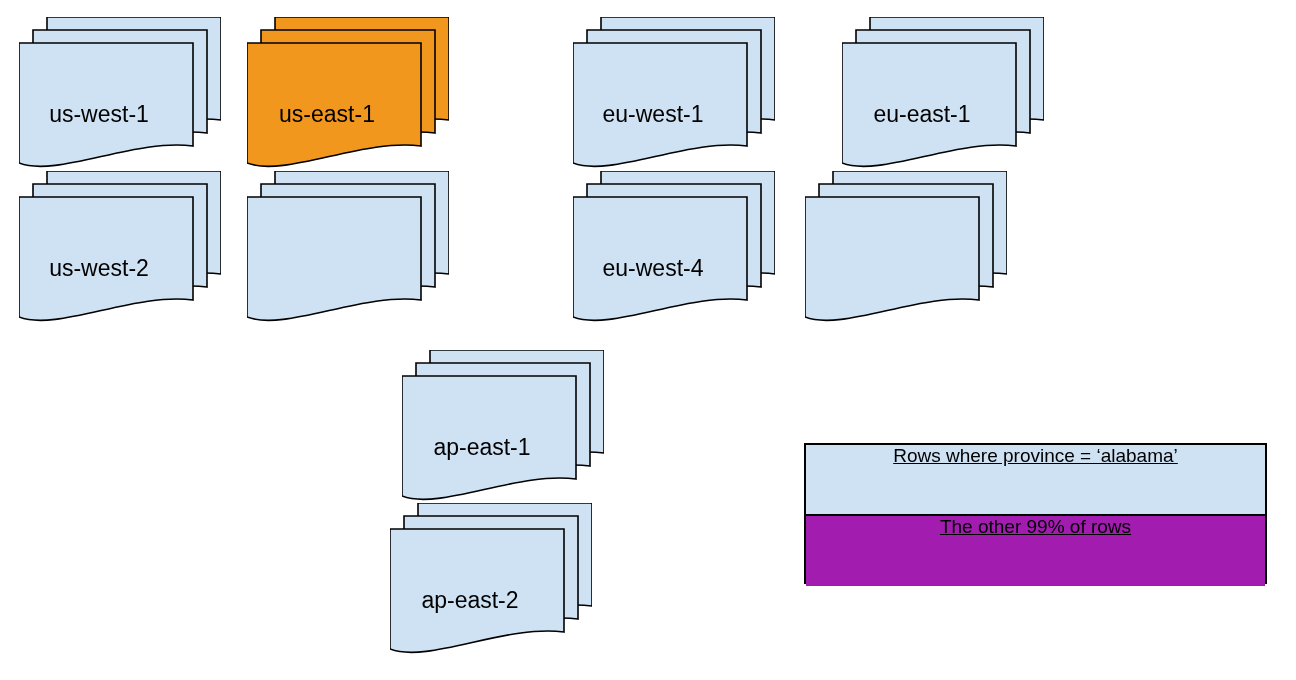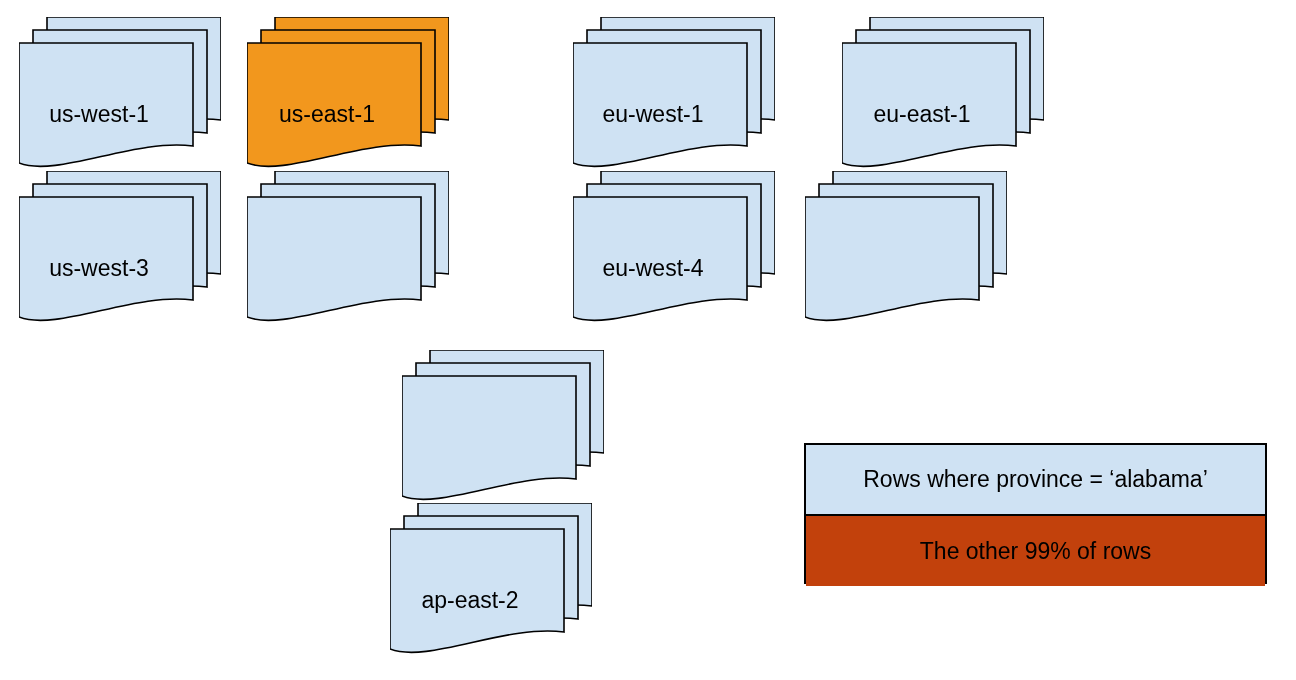--- a/index.html
+++ b/index.html
@@ -36,25 +36,25 @@
   .legend {
     position: absolute;
     box-sizing: border-box;
     border: 2px solid #000000;
     display: flex;
     flex-direction: column;
   }
   .legend-row {
     box-sizing: border-box;
     display: flex;
-    align-items: center;
     justify-content: center;
-    font-size: 23px;
+    font-size: 19px;
     color: #000000;
     flex: 0 0 auto;
+    text-decoration: underline;
   }
   .legend-row + .legend-row { border-top: 2px solid #000000; }
 </style>
 </head>
 <body>
 
 <div class="canvas">
   <div id="stacks">
       <div class="stack" style="left: 19px; top: 17px; z-index: 10;">
         <svg width="202" height="155" viewBox="0 0 202 155">
@@ -87,21 +87,21 @@
           <path d="M0 0 H174 V103 C116 95 38 135 0 120 Z" transform="translate(0,26)" fill="#cfe2f3" stroke="#000000" stroke-width="1.6"></path>
         </svg>
         <div class="label">eu-east-1</div>
       </div>
       <div class="stack" style="left: 19px; top: 171px; z-index: 6;">
         <svg width="202" height="155" viewBox="0 0 202 155">
           <path d="M0 0 H174 V103 C116 95 38 135 0 120 Z" transform="translate(28,0)" fill="#cfe2f3" stroke="#000000" stroke-width="1.6"></path>
           <path d="M0 0 H174 V103 C116 95 38 135 0 120 Z" transform="translate(14,13)" fill="#cfe2f3" stroke="#000000" stroke-width="1.6"></path>
           <path d="M0 0 H174 V103 C116 95 38 135 0 120 Z" transform="translate(0,26)" fill="#cfe2f3" stroke="#000000" stroke-width="1.6"></path>
         </svg>
-        <div class="label">us-west-3</div>
+        <div class="label">us-west-2</div>
       </div>
       <div class="stack" style="left: 247px; top: 171px; z-index: 5;">
         <svg width="202" height="155" viewBox="0 0 202 155">
           <path d="M0 0 H174 V103 C116 95 38 135 0 120 Z" transform="translate(28,0)" fill="#cfe2f3" stroke="#000000" stroke-width="1.6"></path>
           <path d="M0 0 H174 V103 C116 95 38 135 0 120 Z" transform="translate(14,13)" fill="#cfe2f3" stroke="#000000" stroke-width="1.6"></path>
           <path d="M0 0 H174 V103 C116 95 38 135 0 120 Z" transform="translate(0,26)" fill="#cfe2f3" stroke="#000000" stroke-width="1.6"></path>
         </svg>
       </div>
       <div class="stack" style="left: 573px; top: 171px; z-index: 4;">
         <svg width="202" height="155" viewBox="0 0 202 155">
@@ -117,31 +117,32 @@
           <path d="M0 0 H174 V103 C116 95 38 135 0 120 Z" transform="translate(14,13)" fill="#cfe2f3" stroke="#000000" stroke-width="1.6"></path>
           <path d="M0 0 H174 V103 C116 95 38 135 0 120 Z" transform="translate(0,26)" fill="#cfe2f3" stroke="#000000" stroke-width="1.6"></path>
         </svg>
       </div>
       <div class="stack" style="left: 402px; top: 350px; z-index: 2;">
         <svg width="202" height="155" viewBox="0 0 202 155">
           <path d="M0 0 H174 V103 C116 95 38 135 0 120 Z" transform="translate(28,0)" fill="#cfe2f3" stroke="#000000" stroke-width="1.6"></path>
           <path d="M0 0 H174 V103 C116 95 38 135 0 120 Z" transform="translate(14,13)" fill="#cfe2f3" stroke="#000000" stroke-width="1.6"></path>
           <path d="M0 0 H174 V103 C116 95 38 135 0 120 Z" transform="translate(0,26)" fill="#cfe2f3" stroke="#000000" stroke-width="1.6"></path>
         </svg>
+        <div class="label">ap-east-1</div>
       </div>
       <div class="stack" style="left: 390px; top: 503px; z-index: 1; text-decoration: underline;">
         <svg width="202" height="155" viewBox="0 0 202 155">
           <path d="M0 0 H174 V103 C116 95 38 135 0 120 Z" transform="translate(28,0)" fill="#cfe2f3" stroke="#000000" stroke-width="1.6"></path>
           <path d="M0 0 H174 V103 C116 95 38 135 0 120 Z" transform="translate(14,13)" fill="#cfe2f3" stroke="#000000" stroke-width="1.6"></path>
           <path d="M0 0 H174 V103 C116 95 38 135 0 120 Z" transform="translate(0,26)" fill="#cfe2f3" stroke="#000000" stroke-width="1.6"></path>
         </svg>
         <div class="label">ap-east-2</div>
       </div>
     </div>
   <div id="legend" class="legend" style="left: 804px; top: 443px; width: 463px; height: 141px;">
       <div class="legend-row" style="height: 69px; background: rgb(207, 226, 243);">
         <span>Rows where province = ‘alabama’</span>
       </div>
-      <div class="legend-row" style="height: 72px; background: #c2410c;">
+      <div class="legend-row" style="height: 72px; background: #a21caf;">
         <span>The other 99% of rows</span>
       </div>
     </div>
 </div>
 
 </body></html>

